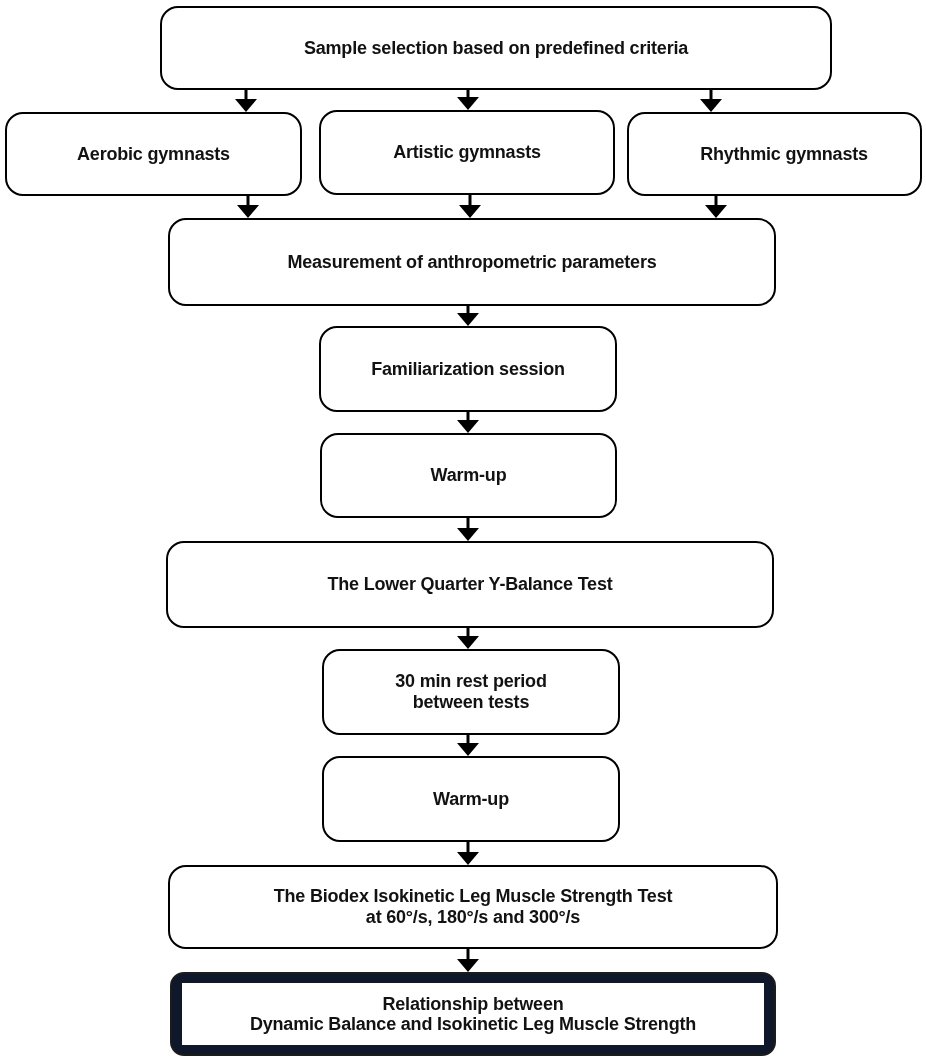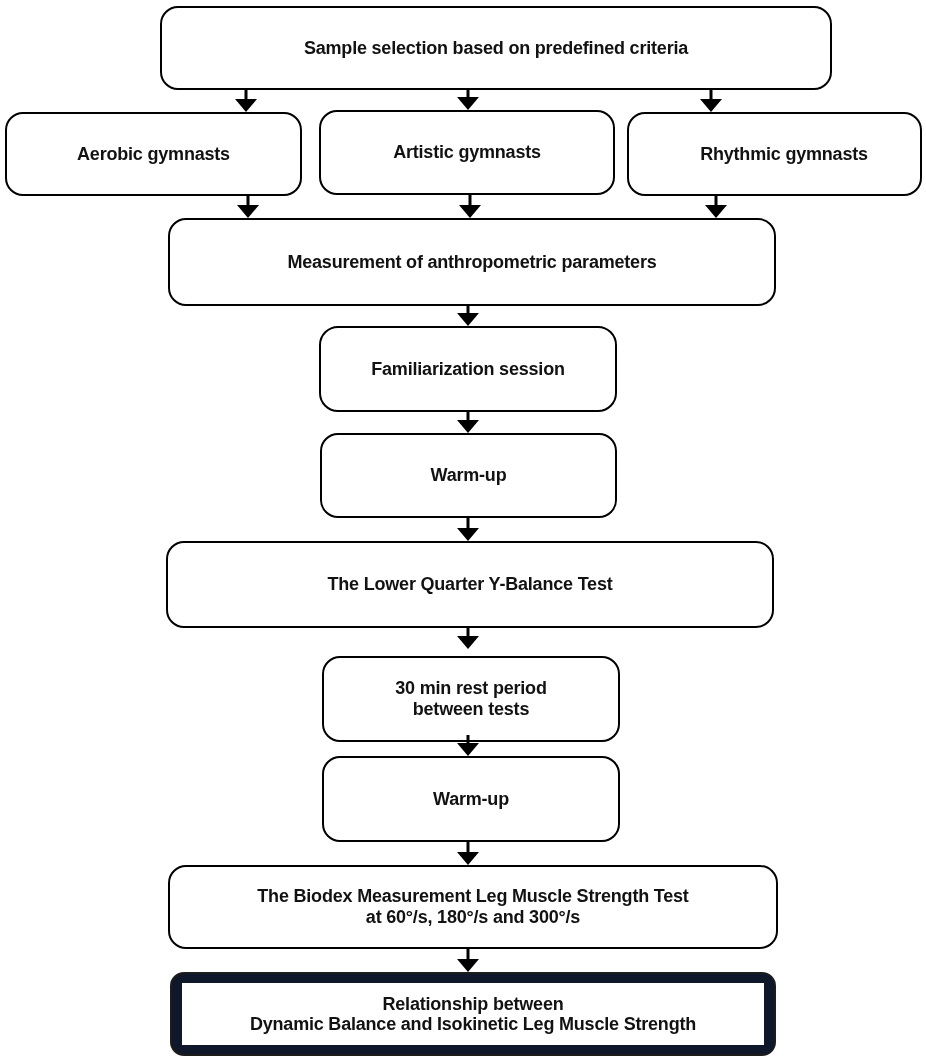--- a/index.html
+++ b/index.html
@@ -33,24 +33,24 @@
     letter-spacing: -0.2px;
   }
   .node span { display: block; }
 
   
   .n-sample   { left: 160px; top: 6px;   width: 672px; height: 84px; }
   .n-aerobic  { left: 5px;   top: 112px; width: 297px; height: 84px; }
   .n-artistic { left: 319px; top: 110px; width: 296px; height: 85px; }
   .n-rhythmic { left: 627px; top: 112px; width: 295px; height: 84px; padding-left: 19px; }
   .n-measure  { left: 168px; top: 218px; width: 608px; height: 88px; }
-  .n-famil    { left: 319px; top: 326px; width: 298px; height: 86px; border-radius: 19px; }
+  .n-famil    { left: 319px; top: 326px; width: 298px; height: 86px; }
   .n-warm1    { left: 320px; top: 433px; width: 297px; height: 85px; }
   .n-ybal     { left: 166px; top: 541px; width: 608px; height: 87px; }
-  .n-rest     { left: 322px; top: 649px; width: 298px; height: 86px; margin-top: 7px; }
+  .n-rest     { left: 322px; top: 649px; width: 298px; height: 86px; }
   .n-warm2    { left: 322px; top: 756px; width: 298px; height: 86px; }
   .n-biodex   { left: 168px; top: 865px; width: 610px; height: 84px; }
 
   
   .n-final {
     left: 170px; top: 972px; width: 606px; height: 84px;
     position: absolute;
     box-sizing: border-box;
     border: 2px solid #1c1c1c;
     border-radius: 14px;
@@ -203,21 +203,21 @@
   <div class="node n-warm2">
     <span>Warm-up</span>
   </div>
 
   <div class="arrow a12">
       <div class="stem"></div>
       <div class="head"></div>
     </div>
 
   <div class="node n-biodex">
-    <span>The Biodex Measurement Leg Muscle Strength Test</span>
+    <span>The Biodex Isokinetic Leg Muscle Strength Test</span>
     <span>at 60°/s, 180°/s and 300°/s</span>
   </div>
 
   <div class="arrow a13">
       <div class="stem"></div>
       <div class="head"></div>
     </div>
 
   <div class="n-final">
     <div class="final-inner">

